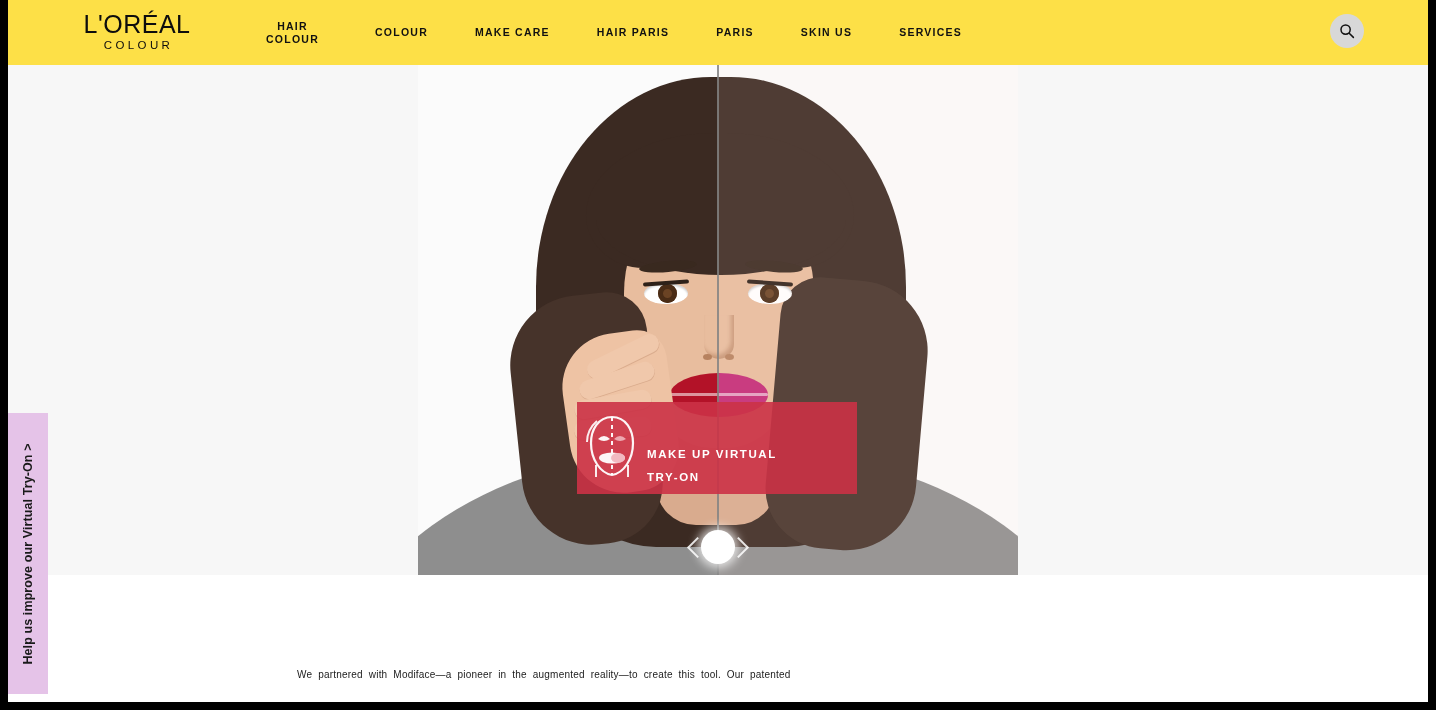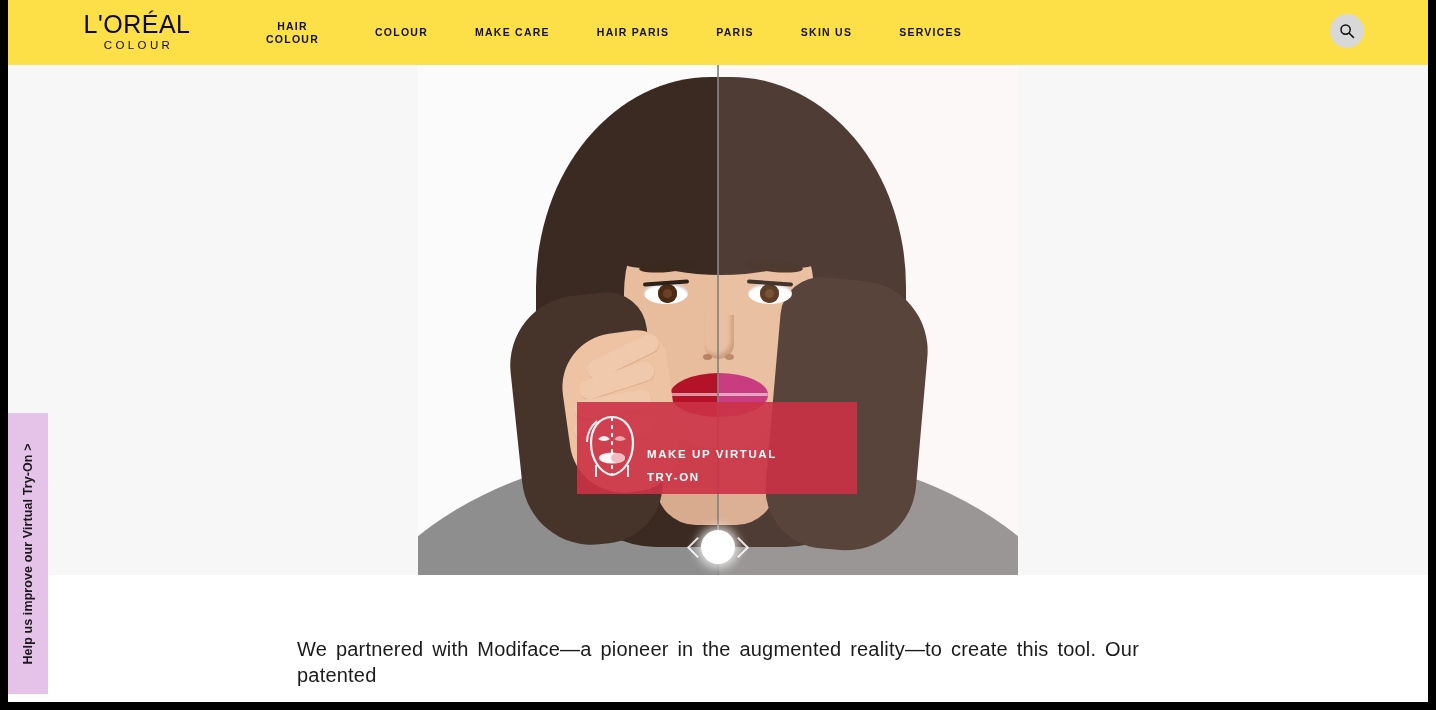--- a/index.html
+++ b/index.html
@@ -372,21 +372,21 @@
     position:absolute;
     left:0; right:0; top:601px;
     height:101px;
     background:#ffffff;
     display:flex;
     align-items:flex-end;
     justify-content:center;
   }
   .copy {
     width:842px;
-    font-size:20px;
+    font-size:10px;
     color:#1b1b1b;
     text-align:justify;
     letter-spacing:.2px;
     line-height:26px;
     padding-bottom:14px;
     word-spacing:3px;
   }
 </style>
 </head>
 <body>

